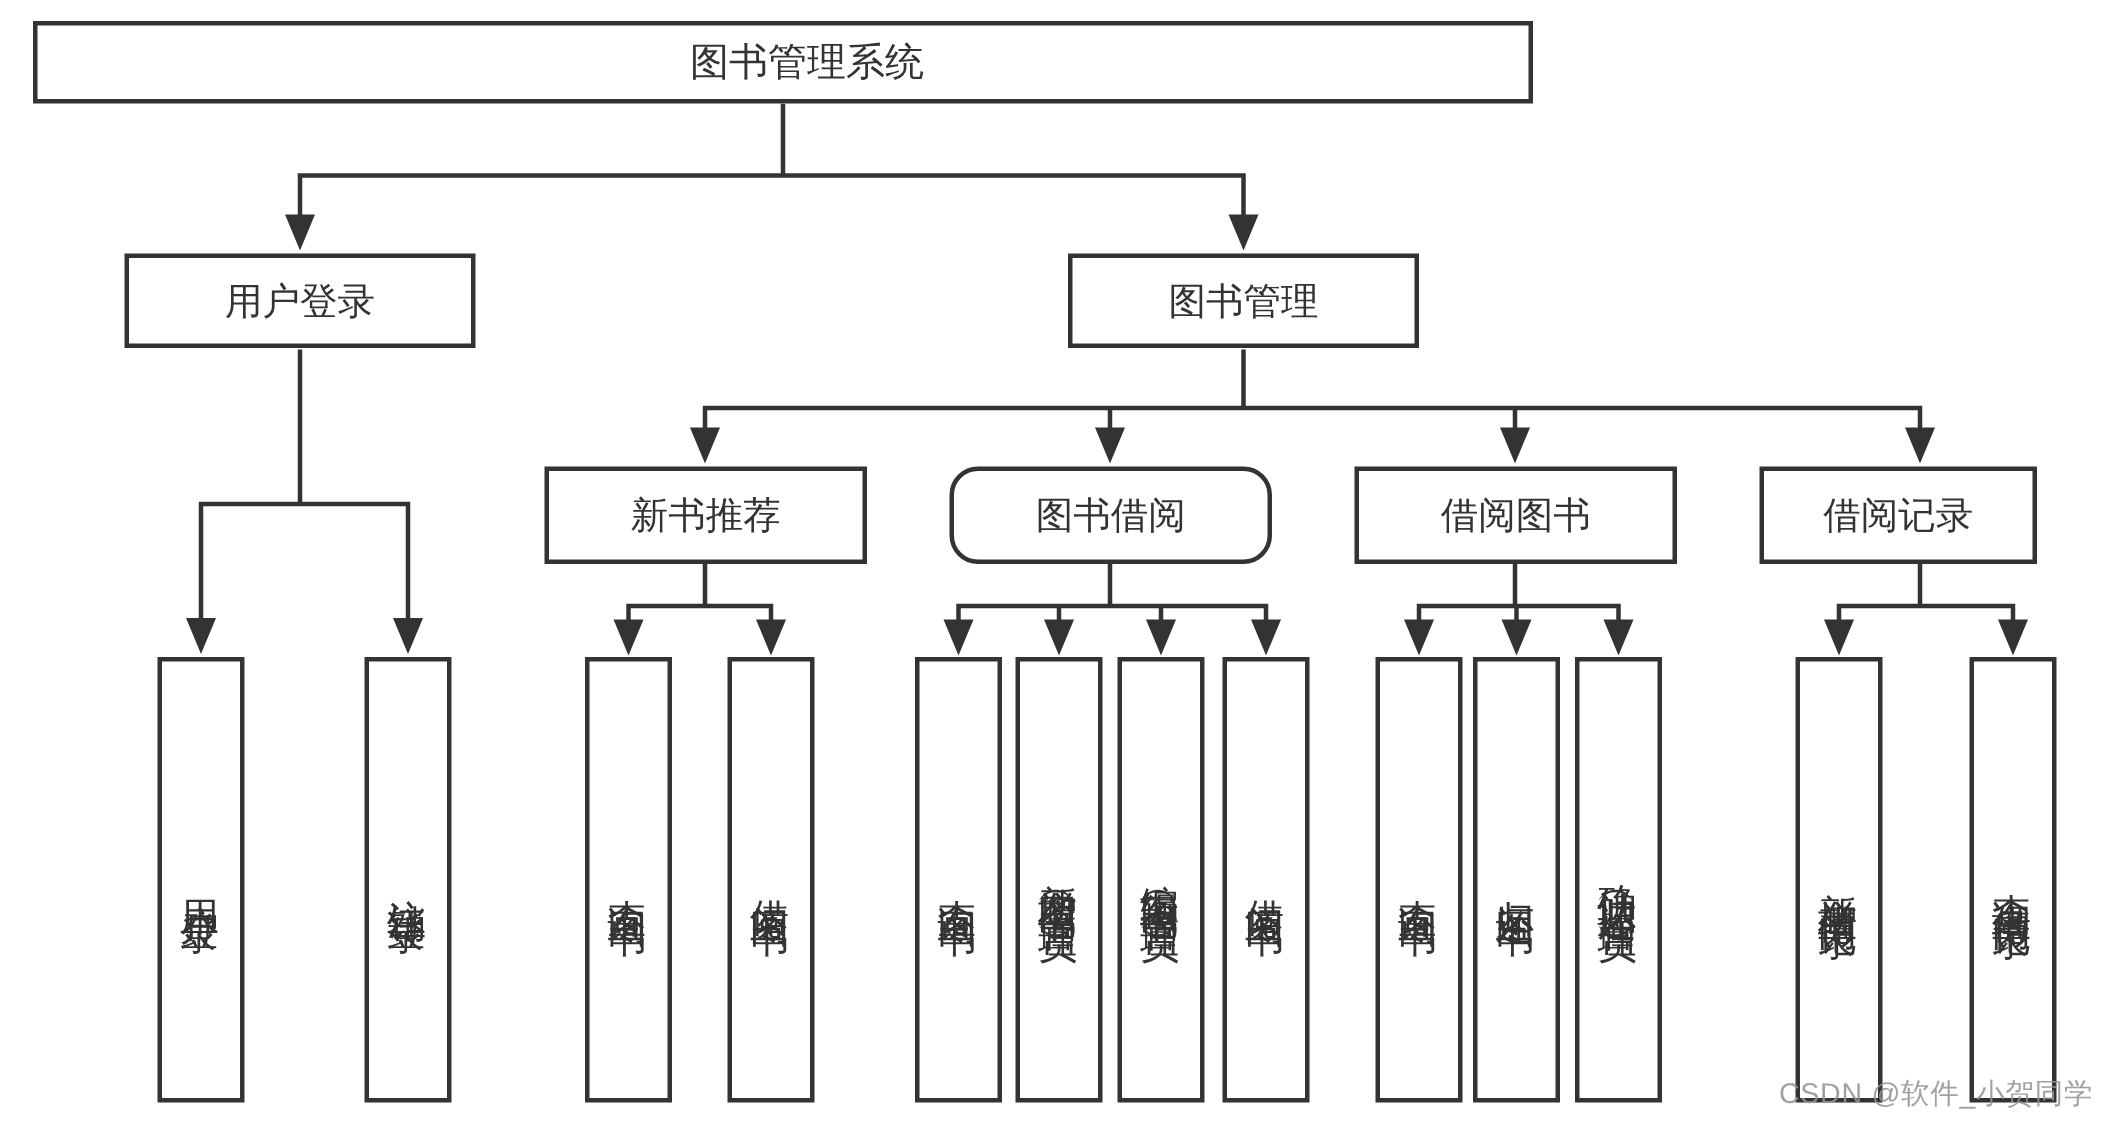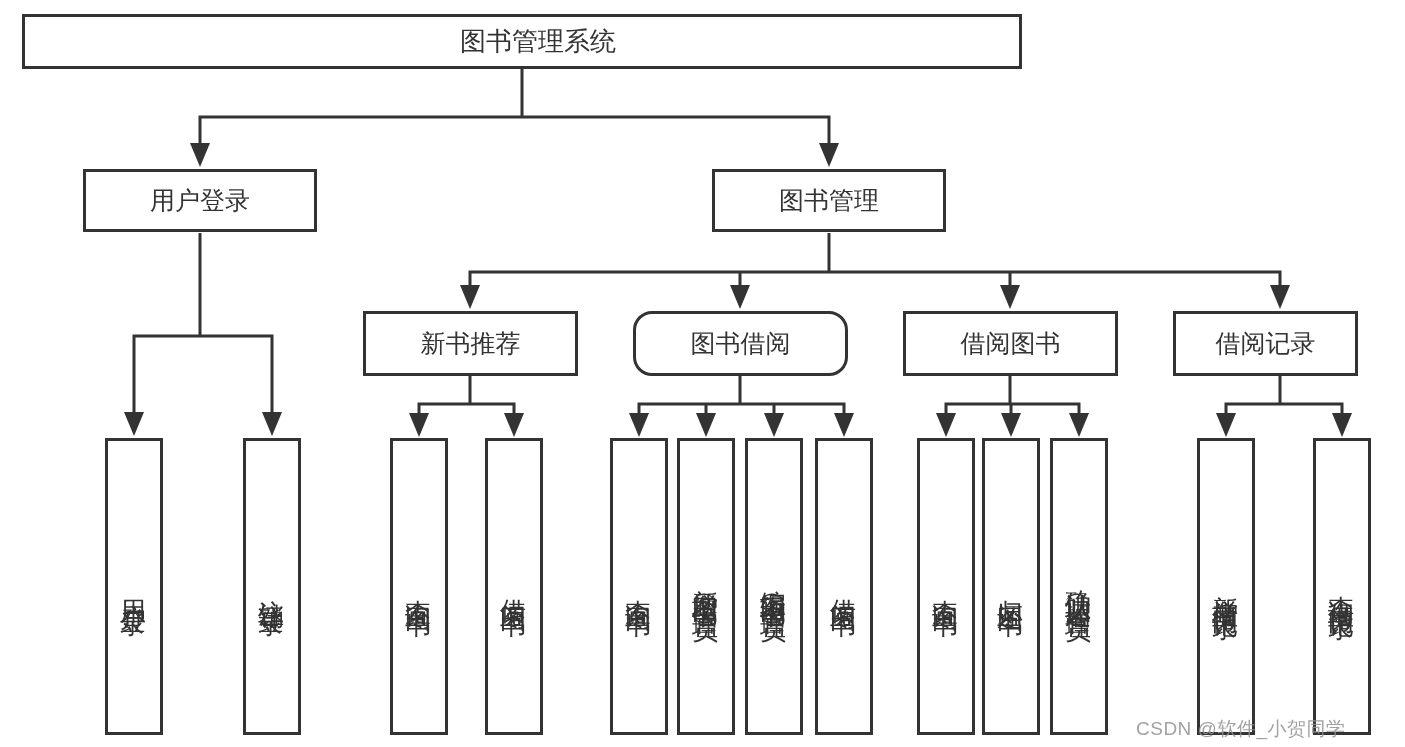--- a/index.html
+++ b/index.html
@@ -33,21 +33,21 @@
   .node.root-node { font-size: 26px; }
   .node.v {
     writing-mode: vertical-rl;
     text-orientation: mixed;
     font-size: 26px;
     letter-spacing: 4px;
     white-space: normal;
   }
   .watermark {
     position: absolute;
-    left: 1136px;
+    left: 1186px;
     top: 716px;
     font-size: 19px;
     color: rgba(148, 148, 148, 0.88);
     z-index: 3;
     letter-spacing: 0.5px;
   }
 </style>
 </head>
 <body>
 

